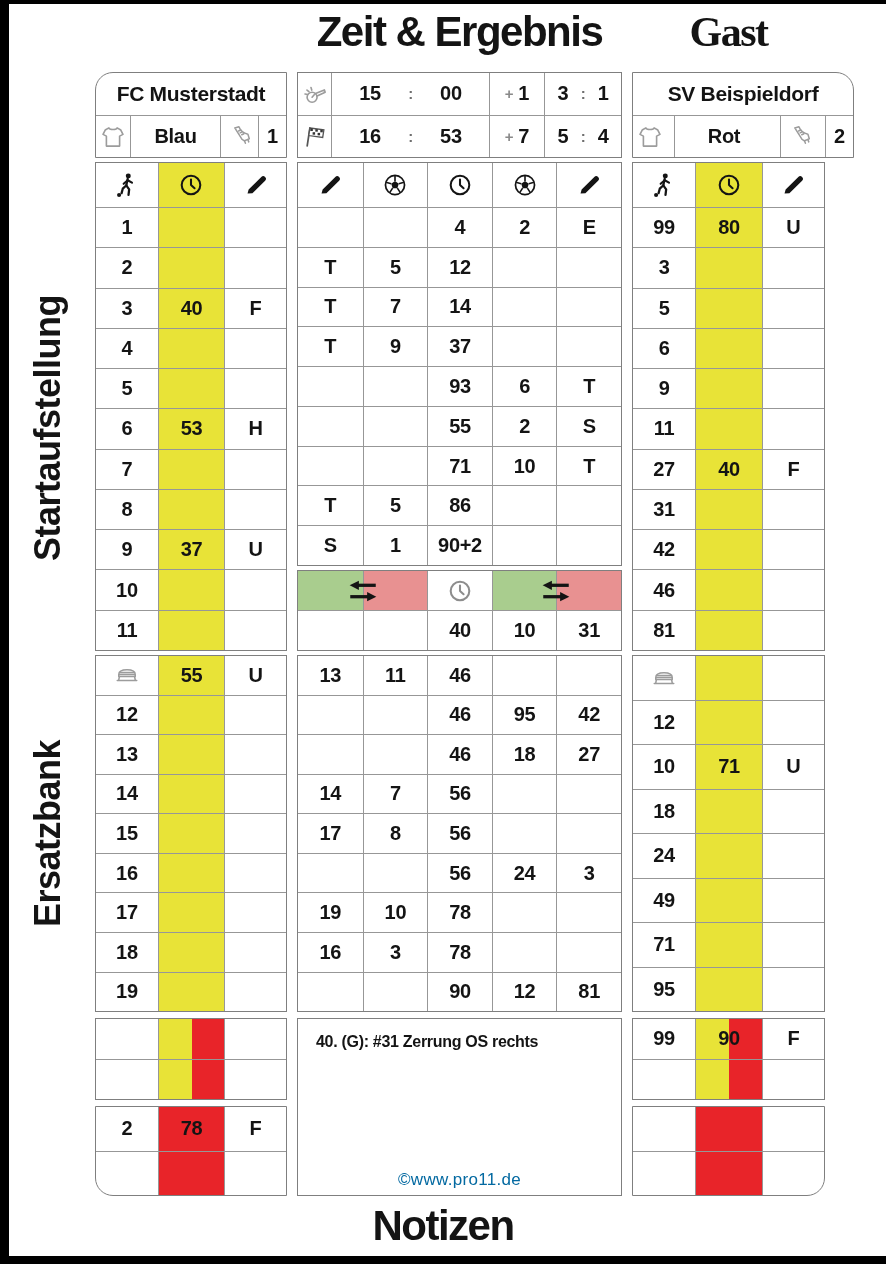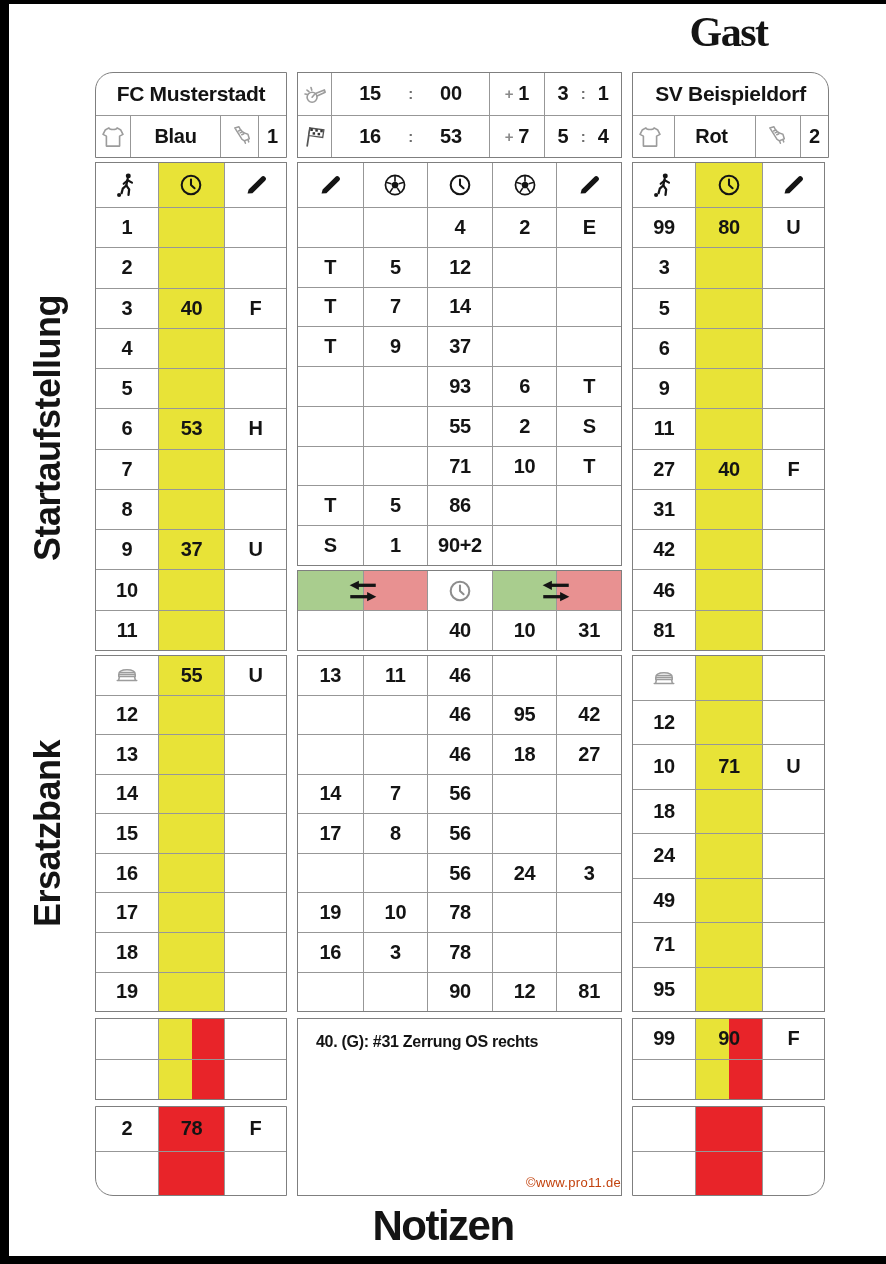--- a/index.html
+++ b/index.html
@@ -24,36 +24,37 @@
   .pink{background:#e89191;}
   .c svg{width:26px;height:26px;display:block;}
   .hdr-team{font-size:21px;}
   .time{display:flex;justify-content:space-evenly;align-items:center;}
   .time .colon{color:#6f6f6f;font-size:15px;font-weight:700;}
   .extra .plus{color:#8a8a8a;font-size:15px;margin-right:5px;font-weight:700;}
   .subrow{position:relative;}
   .swap-wrap{position:absolute;top:50%;transform:translate(-50%,-50%);width:34px;height:28px;z-index:3;}
   .swap-wrap svg{width:34px;height:28px;display:block;}
   .note-text{position:absolute;top:14px;left:18px;right:14px;font-weight:700;font-size:16px;letter-spacing:-0.3px;}
-  .copyright{position:absolute;bottom:5px;left:0;right:0;text-align:right;color:#c2410c;
-             font-size:13px;font-weight:400;letter-spacing:0.3px;}
+  .copyright{position:absolute;bottom:5px;left:0;right:0;text-align:center;color:#0369a1;
+             font-size:17px;font-weight:400;letter-spacing:0.3px;}
   #box-l1{border-top-left-radius:18px;}
   #box-r1{border-top-right-radius:18px;}
   #box-l5{border-bottom-left-radius:18px;}
   #box-r5{border-bottom-right-radius:18px;}
 </style>
 </head>
 <body>
 
 <div class="page">
 
   <div class="bar" style="left:0;top:0;width:886px;height:4px;"></div>
   <div class="bar" style="left:0;top:0;width:9px;height:1264px;"></div>
   <div class="bar" style="left:0;top:1256px;width:886px;height:8px;"></div>
 
+  <div class="title" style="left:297px;top:8px;width:325px;">Zeit &amp; Ergebnis</div>
   <div class="title" style="left:632px;top:8px;width:193px;font-family:Liberation Serif, serif;">Gast</div>
   <div class="title" style="left:0;top:1202px;width:886px;">Notizen</div>
 
   <div class="vlabel" style="left:6px;top:205px;width:84px;height:446px;">
     <span>Startaufstellung</span>
   </div>
   <div class="vlabel" style="left:6px;top:655px;width:84px;height:357px;">
     <span>Ersatzbank</span>
   </div>
 
@@ -126,21 +127,21 @@
           <span>7</span>
       </div>
       <div class="c time">
         <span>5</span>
           <span class="colon">:</span>
           <span>4</span>
       </div>
     </div>
   </div>
 
-  <div class="box" id="box-r1" style="left: 632px; top: 72px; width: 197px; height: 86px;">
+  <div class="box" id="box-r1" style="left: 632px; top: 72px; width: 222px; height: 86px;">
     <div class="row fixed" style="height:42px;grid-template-columns:1fr;">
       <div class="c hdr-team">SV Beispieldorf</div>
     </div>
     <div class="row" style="grid-template-columns:34px 1fr 38px 28px;gap:7px;">
       <div class="c">
           <svg viewBox="0 0 24 24" fill="none" stroke="#9c9c9c" stroke-width="1.5" stroke-linejoin="round">
             <path d="M8.2 3.6 L4.8 5.6 L2.8 9.6 L5.9 11.2 L5.9 20.4 L18.1 20.4 L18.1 11.2 L21.2 9.6 L19.2 5.6 L15.8 3.6 C15.2 5.5 8.8 5.5 8.2 3.6 Z"></path>
           </svg>
         </div>
       <div class="c">Rot</div>

